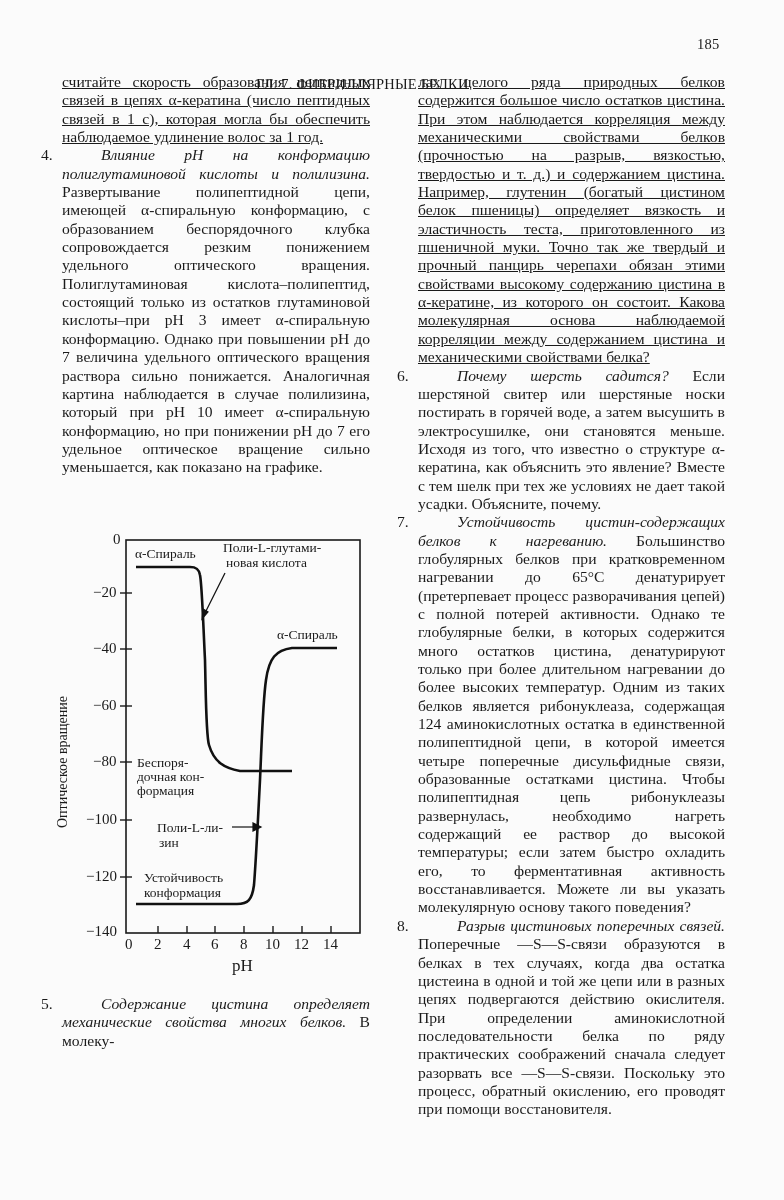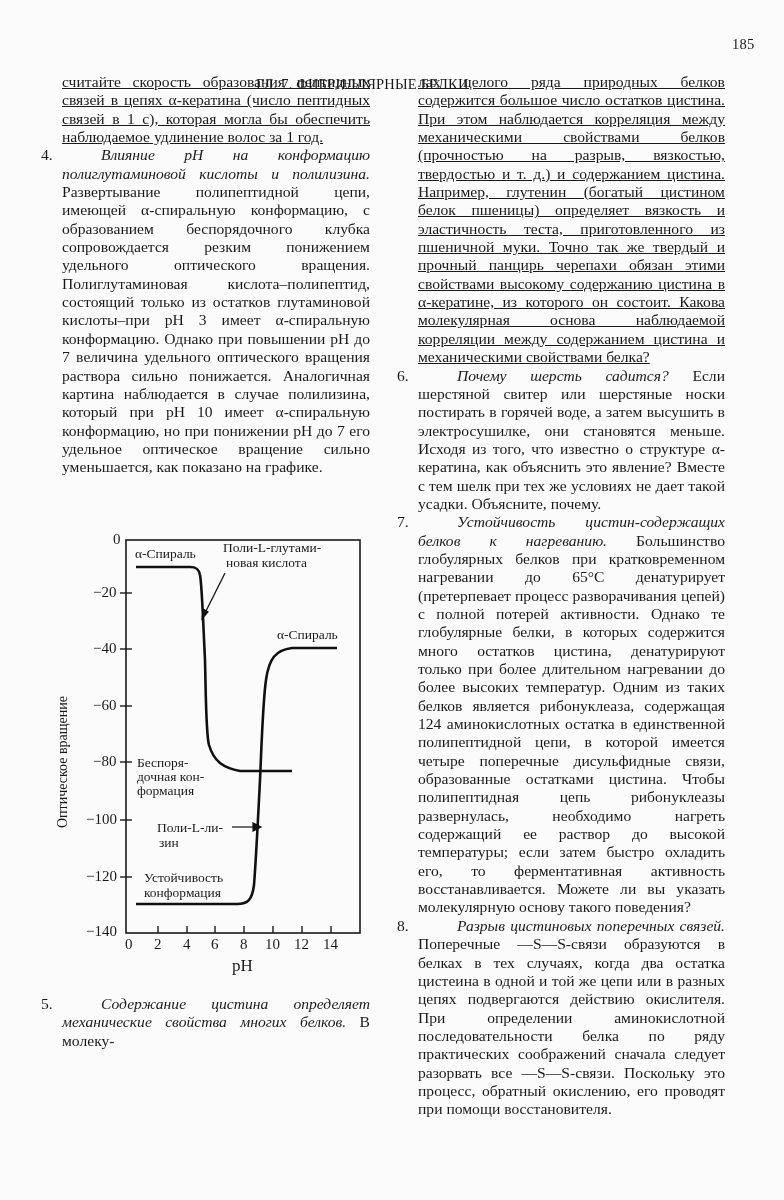--- a/index.html
+++ b/index.html
@@ -5,21 +5,21 @@
   html, body { margin: 0; padding: 0; }
   body {
     width: 784px; height: 1200px; background: #fbfbfb; position: relative; overflow: hidden;
     font-family: "Liberation Serif", "DejaVu Serif", serif; color: #1a1a1a;
   }
   .header {
     position: absolute; top: 36px; left: 0; width: 784px; height: 22px;
     font-size: 14.5px; letter-spacing: 0.2px;
   }
   .header .running { position: absolute; left: 256px; top: 0; margin-top: 40px; }
-  .header .pageno { position: absolute; left: 697px; top: 0; margin-left: 35px; }
+  .header .pageno { position: absolute; left: 697px; top: 0; }
   .col { position: absolute; font-size: 15.6px; line-height: 18.35px; text-align: justify; }
   .col p { margin: 0; text-decoration: underline; }
   .left { left: 42px; top: 73px; width: 328px; }
   .right { left: 398px; top: 73px; width: 327px; }
   .ind { padding-left: 20px; }
   .item { position: relative; padding-left: 20px; }
   .item .num { position: absolute; left: -1px; top: 0; }
   .item i { font-style: italic; margin-left: 39px; }
   .para-first { text-indent: 20px; }
   .lower { left: 42px; top: 995px; width: 328px; }

